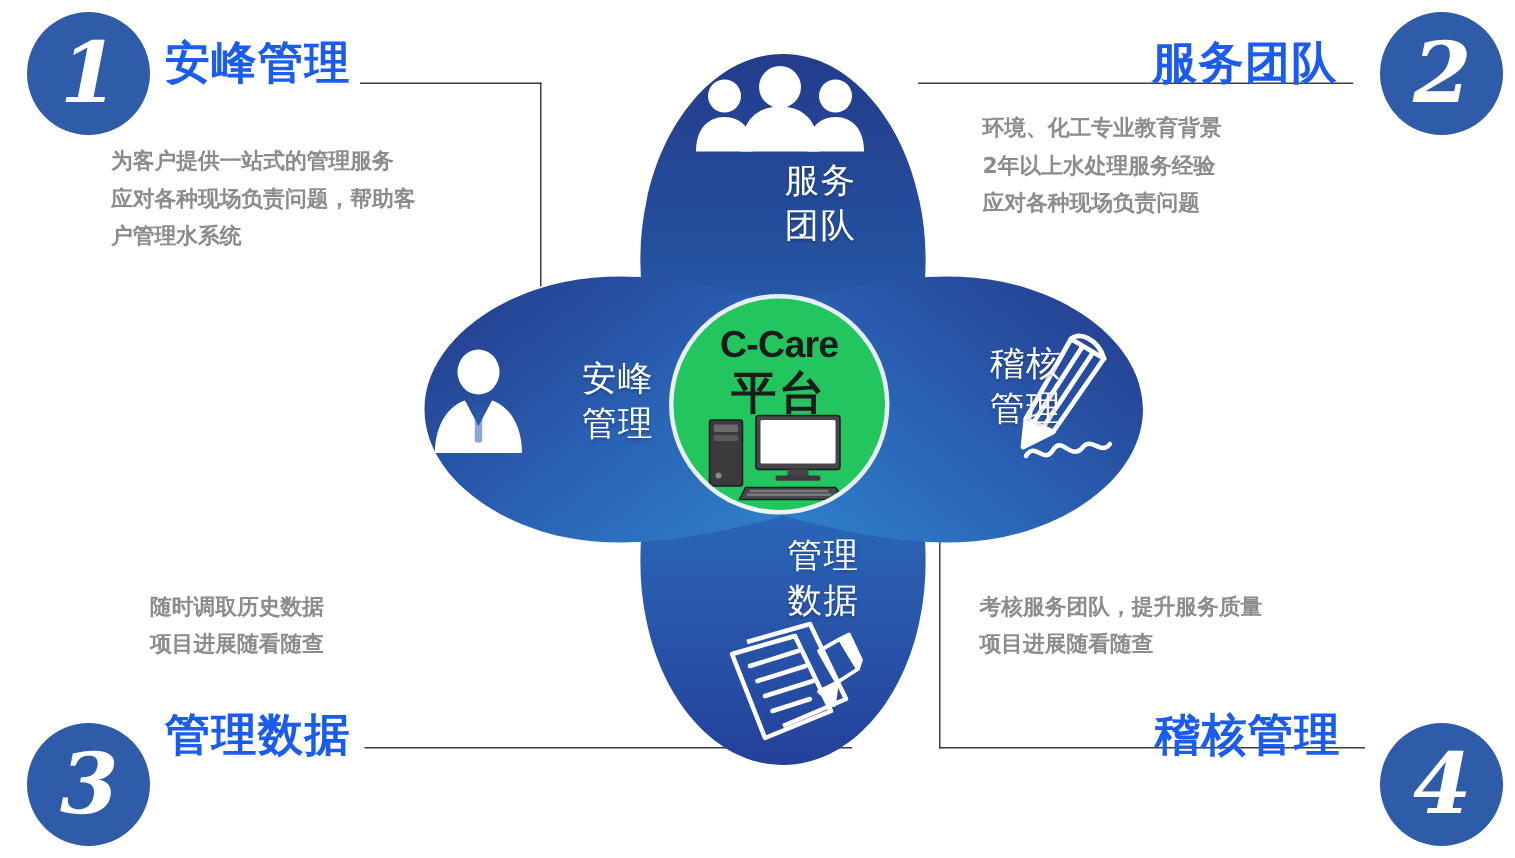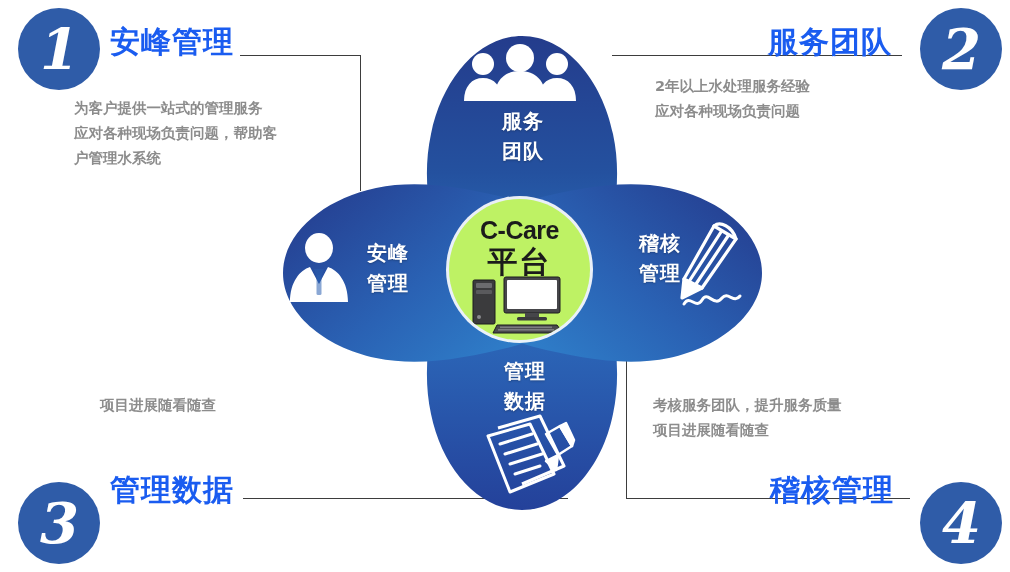--- a/index.html
+++ b/index.html
@@ -91,24 +91,24 @@
     top: 10px;
     width: 555px;
     height: 525px;
   }
   #flower svg { display: block; }
 
   
   .petal-label {
     position: absolute;
     color: #ffffff;
-    font-weight: bold;
-    font-size: 20px;
+    font-weight: normal;
+    font-size: 23px;
     line-height: 30px;
-    text-align: center;
+    text-align: right;
     white-space: pre-line;
     text-shadow: 0 1px 2px rgba(0,0,0,0.25);
     letter-spacing: 1px;
   }
   #label-top    { left: 475px; top: 106px; width: 96px; }
   #label-left   { left: 340px; top: 238px; width: 96px; }
   #label-right  { left: 612px; top: 228px; width: 96px; }
   #label-bottom { left: 477px; top: 356px; width: 96px; }
 
   
@@ -119,21 +119,21 @@
   #icon-bottom { left: 484px; top: 414px; }
 
   
   #hub {
     position: absolute;
     left: 449px;
     top: 199px;
     width: 141px;
     height: 141px;
     border-radius: 50%;
-    background: #bef264;
+    background: #22c55e;
     box-shadow: 0 0 0 3px rgba(255,255,255,0.9);
     overflow: hidden;
   }
   #hub-en {
     position: absolute;
     left: 0; right: 0;
     top: 17px;
     text-align: center;
     font-family: "Liberation Sans", "DejaVu Sans", sans-serif;
     font-size: 25px;
@@ -331,24 +331,26 @@
   <div class="sec-title" id="title-1">安峰管理</div>
   <div class="sec-title" id="title-3">管理数据</div>
   <div class="sec-title" id="title-4">稽核管理</div>
 
   <div class="sec-body" id="body-1">
       <div>为客户提供一站式的管理服务</div>
       <div>应对各种现场负责问题，帮助客</div>
       <div>户管理水系统</div>
     </div>
   <div class="sec-body" id="body-2">
+      <div>环境、化工专业教育背景</div>
       <div>2年以上水处理服务经验</div>
       <div>应对各种现场负责问题</div>
     </div>
   <div class="sec-body" id="body-3">
+      <div>随时调取历史数据</div>
       <div>项目进展随看随查</div>
     </div>
   <div class="sec-body" id="body-4">
       <div>考核服务团队，提升服务质量</div>
       <div>项目进展随看随查</div>
     </div>
 
 </div>
 
 </body></html>

